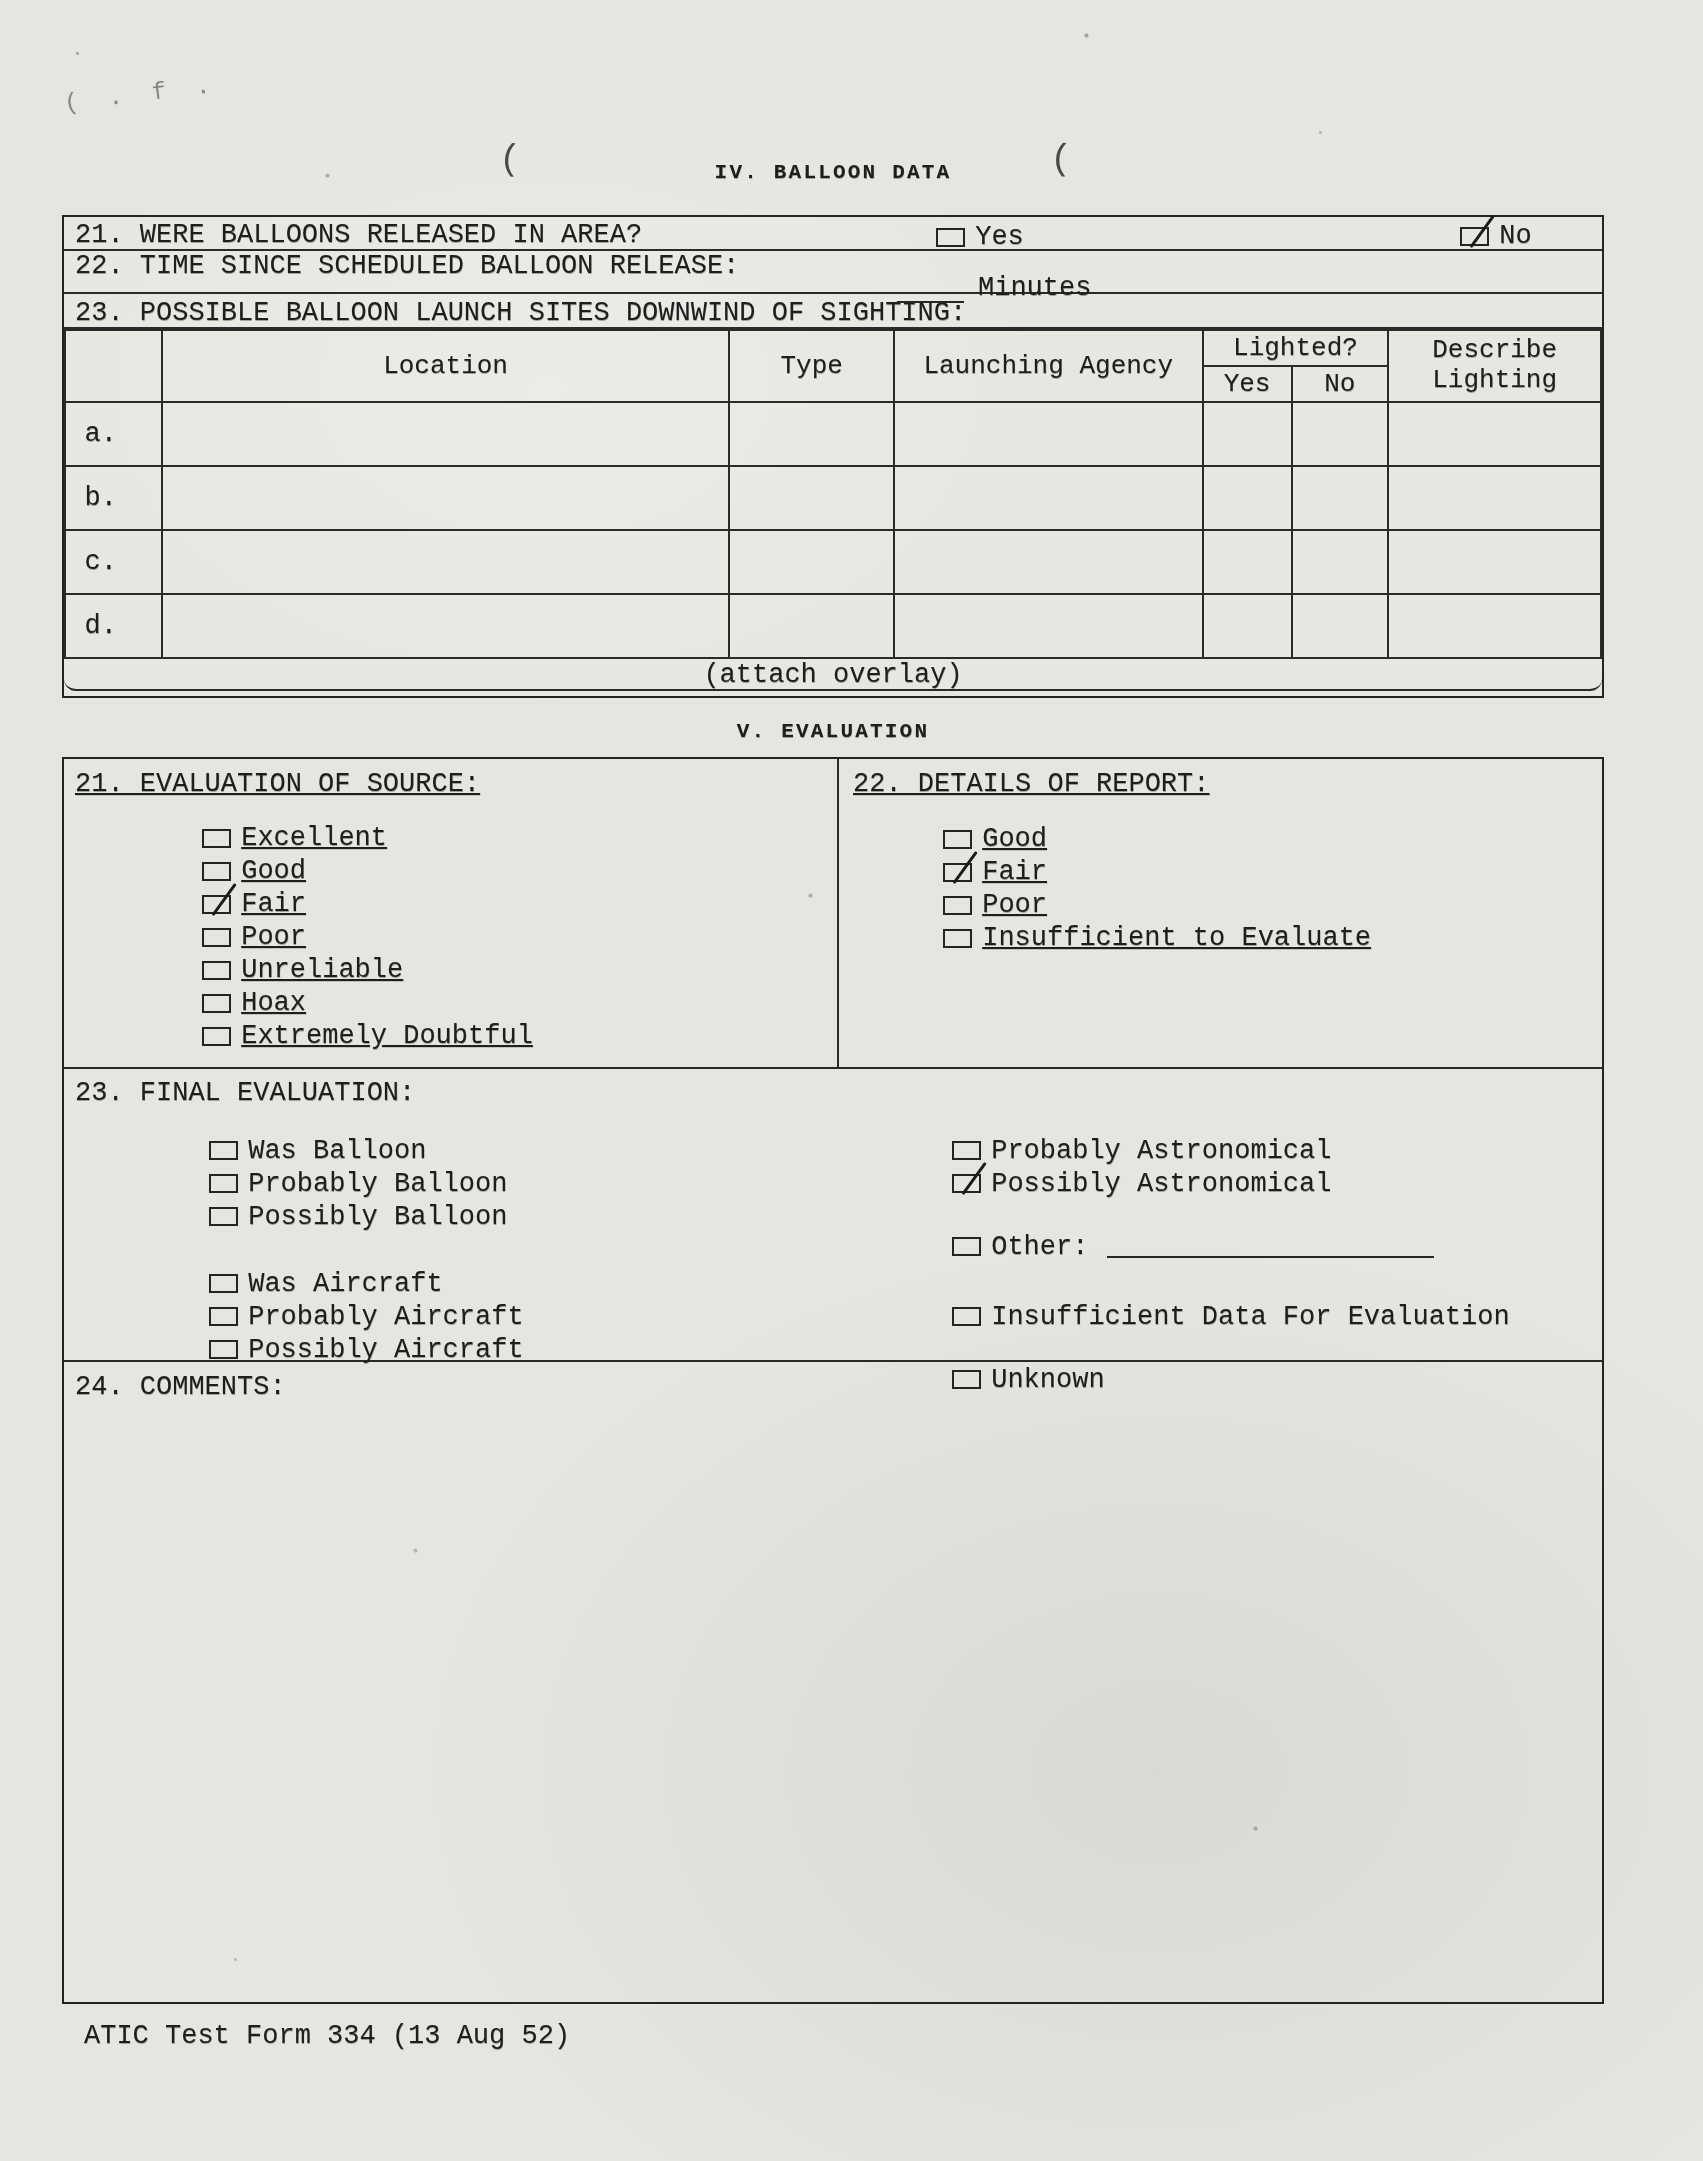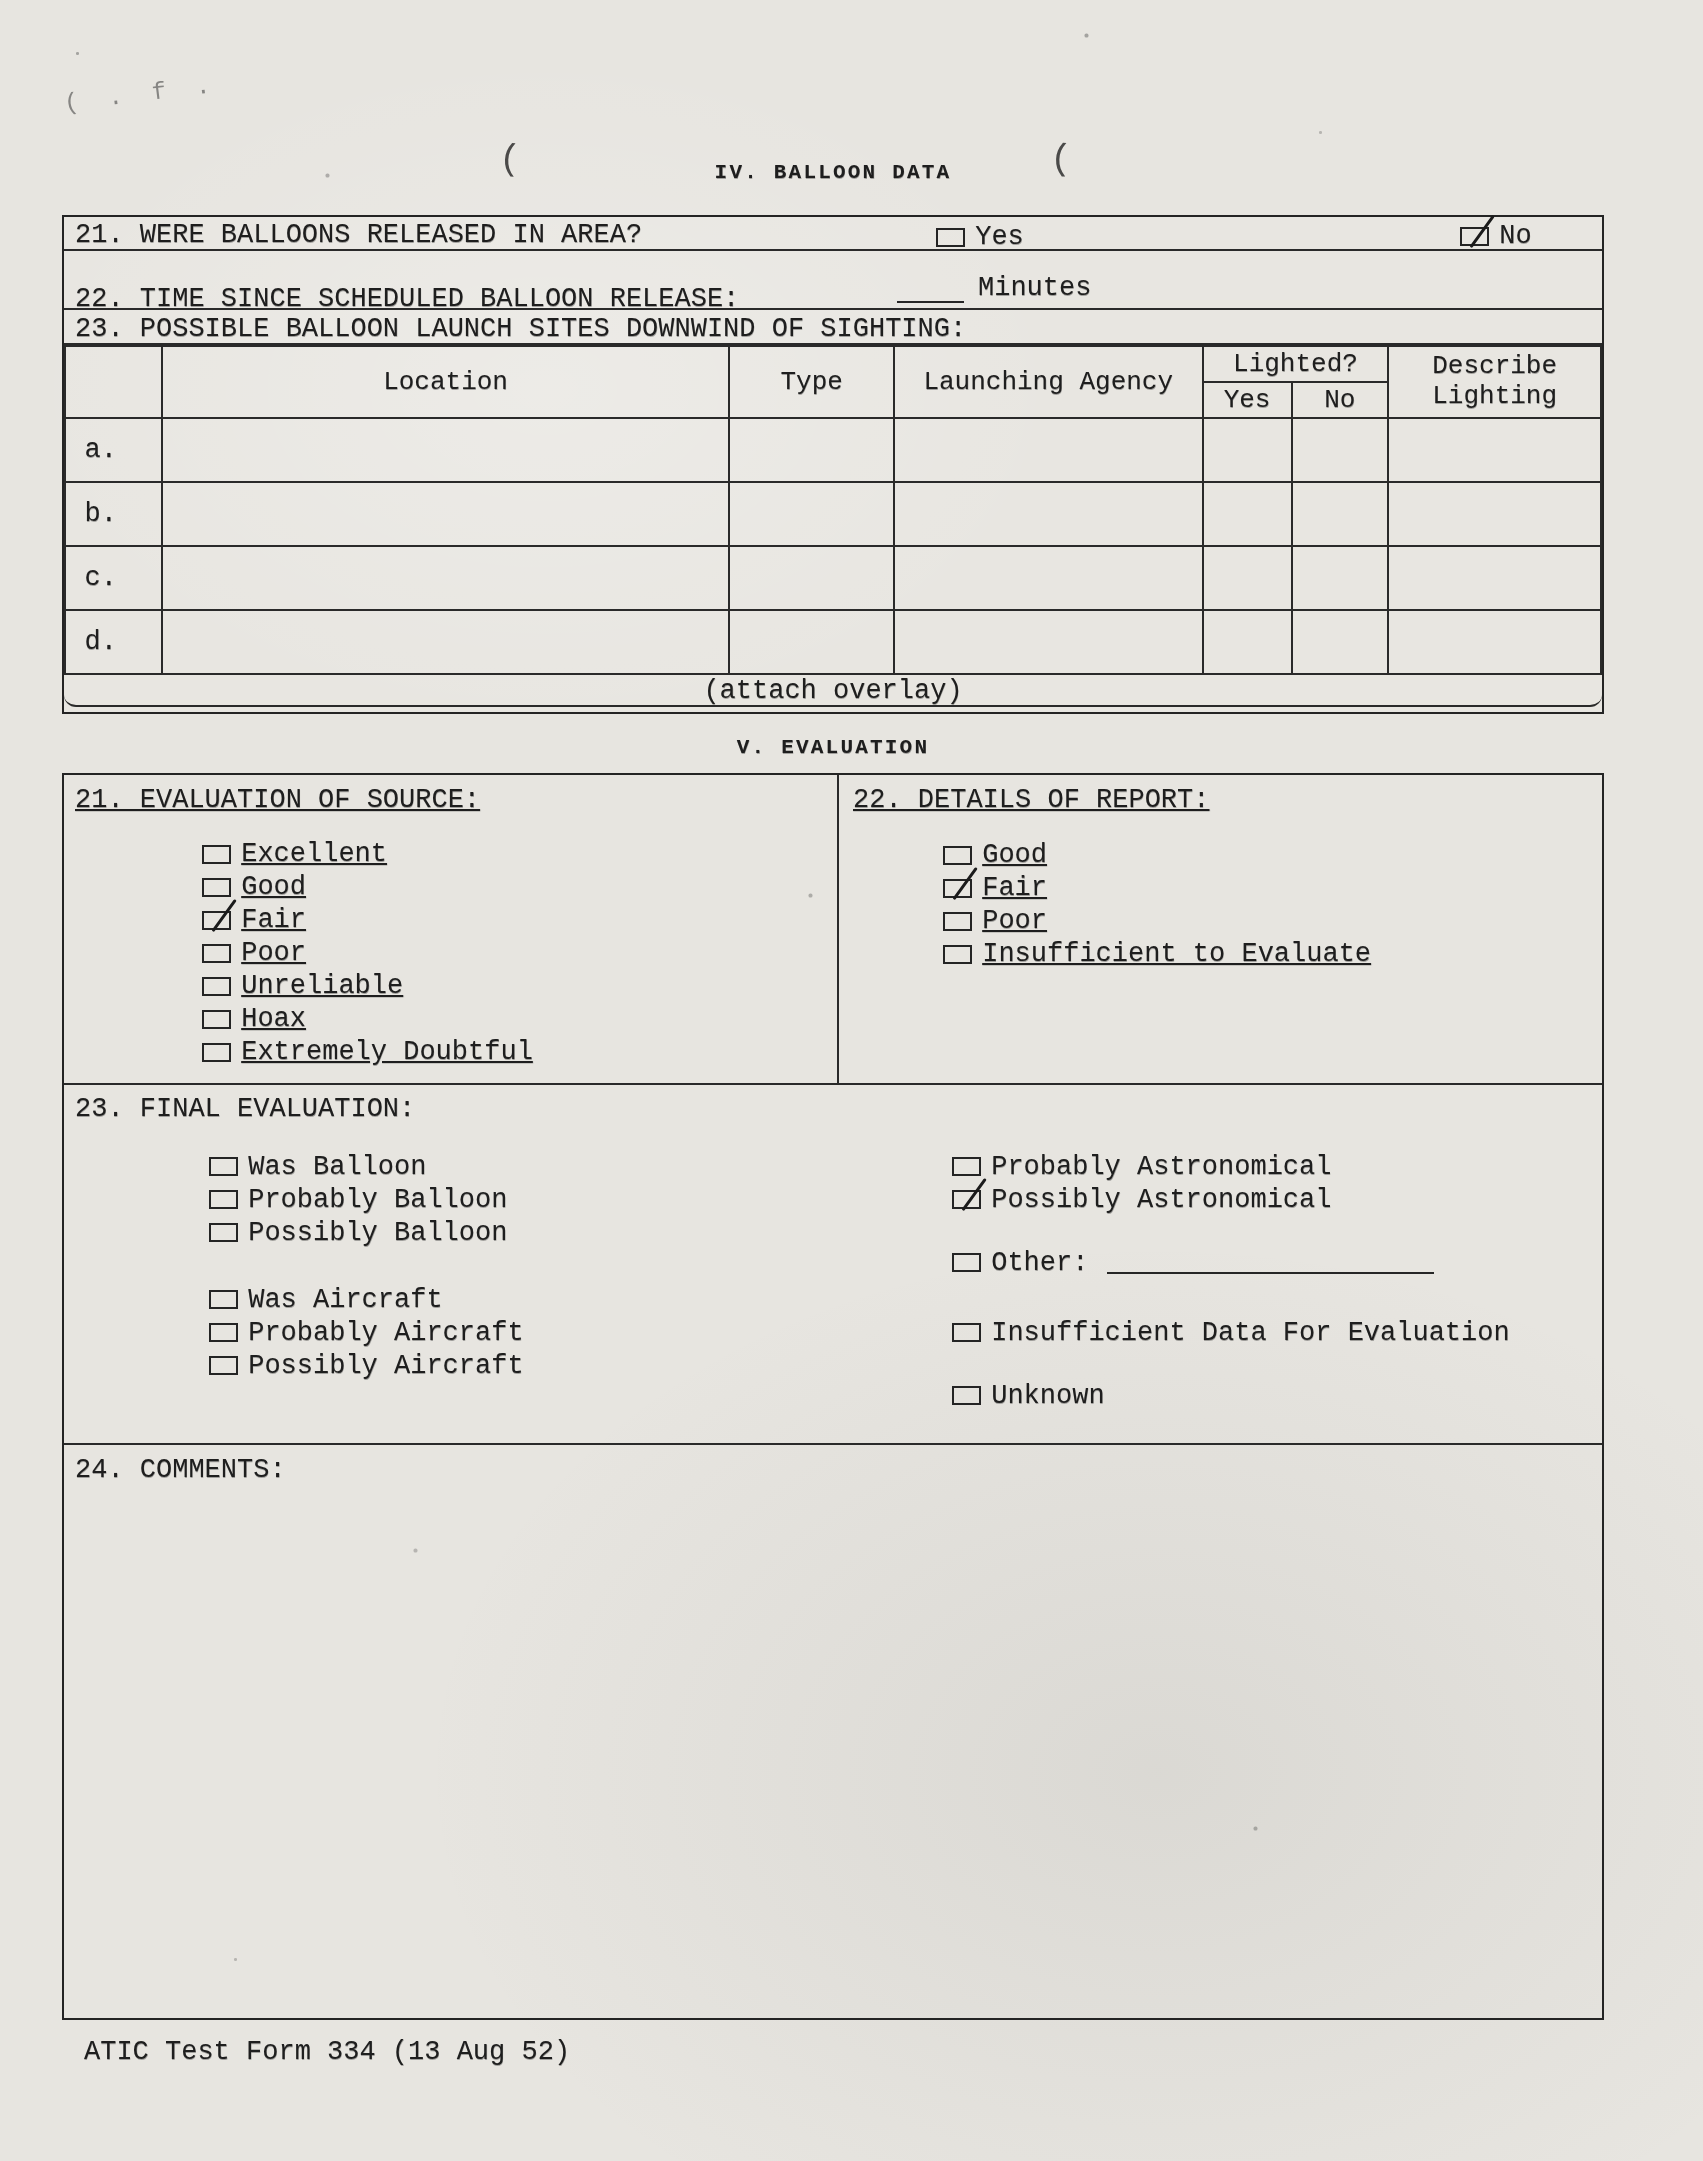--- a/index.html
+++ b/index.html
@@ -50,21 +50,21 @@
 
   .sec-title { text-align: center; font-weight: bold; font-size: 21px; letter-spacing: 2.2px; }
   .t-iv { margin: 0 0 30.5px 0; }
   .t-v  { margin: 22px 0 14px 0; }
 
   
   .iv-box { border: 2.7px solid #242424; background: rgba(255,255,255,0.06); }
   .r21 { position: relative; height: 34px; border-bottom: 2.2px solid #2a2a2a; padding: 3.3px 0 0 11px; }
   .r21 .yes-opt { position: absolute; left: 872px; top: 4.4px; }
   .r21 .no-opt  { position: absolute; left: 1396px; top: 3.3px; }
-  .r22 { position: relative; height: 59px; border-bottom: 2.2px solid #2a2a2a; padding: 33px 0 0 11px; }
+  .r22 { position: relative; height: 43px; border-bottom: 2.2px solid #2a2a2a; padding: 0 0 0 11px; }
   .r22 .minutes { position: absolute; left: 833px; top: 22px; white-space: nowrap; }
   .blank { display: inline-block; width: 67px; height: 25px; border-bottom: 2.2px solid #262626; margin-right: 14px; vertical-align: bottom; }
   .r23 { height: 35px; border-bottom: 2.2px solid #2a2a2a; padding: 4.4px 0 0 11px; }
 
   table.launch { width: 100%; border-collapse: collapse; font-size: 26px; }
   table.launch th, table.launch td { border: 2.2px solid #2a2a2a; padding: 0; }
   table.launch thead th { font-weight: normal; text-align: center; padding: 2.2px 4.4px; height: 30.5px; }
   table.launch thead th.desc-h { padding: 2.2px 22px; line-height: 1.15; }
   table.launch tbody td { height: 64px; }
   td.rowlab { padding-left: 18.5px !important; font-size: 27px; }
@@ -79,21 +79,21 @@
   .attach { height: 32px; text-align: center; border-bottom: 2.2px solid #2a2a2a; margin-bottom: 4.9px; padding-top: 1.1px; border-radius: 12px; }
 
   
   .v-box { border: 2.7px solid #242424; height: 1247px; display: flex; flex-direction: column; }
   .v-top { display: flex; height: 310px; border-bottom: 2.2px solid #2a2a2a; text-decoration: underline; }
   .v-left  { width: 775px; border-right: 2.2px solid #2a2a2a; padding: 9.8px 0 0 11px; }
   .v-right { flex: 1; padding: 9.8px 0 0 14px; }
   .list-21 { margin: 23px 0 0 127px; }
   .list-22 { margin: 24px 0 0 90px; }
 
-  .v-final { position: relative; height: 360px; border-bottom: 2.2px solid #2a2a2a; padding: 8.7px 0 0 11px; }
+  .v-final { position: relative; height: 293px; border-bottom: 2.2px solid #2a2a2a; padding: 8.7px 0 0 11px; }
   .fin-left  { position: absolute; left: 145px;  top: 65px; }
   .fin-right { position: absolute; left: 888px; top: 65px; }
   .gap55 { height: 30px; } .gap62 { height: 34px; } .gap68 { height: 37px; }
 
   .v-comments { flex: 1; padding: 9.8px 0 0 11px; }
 
   .footer-line { margin: 16.4px 0 0 22px; }
 
   
   .opt { display: flex; align-items: center; height: 33px; white-space: nowrap; }

